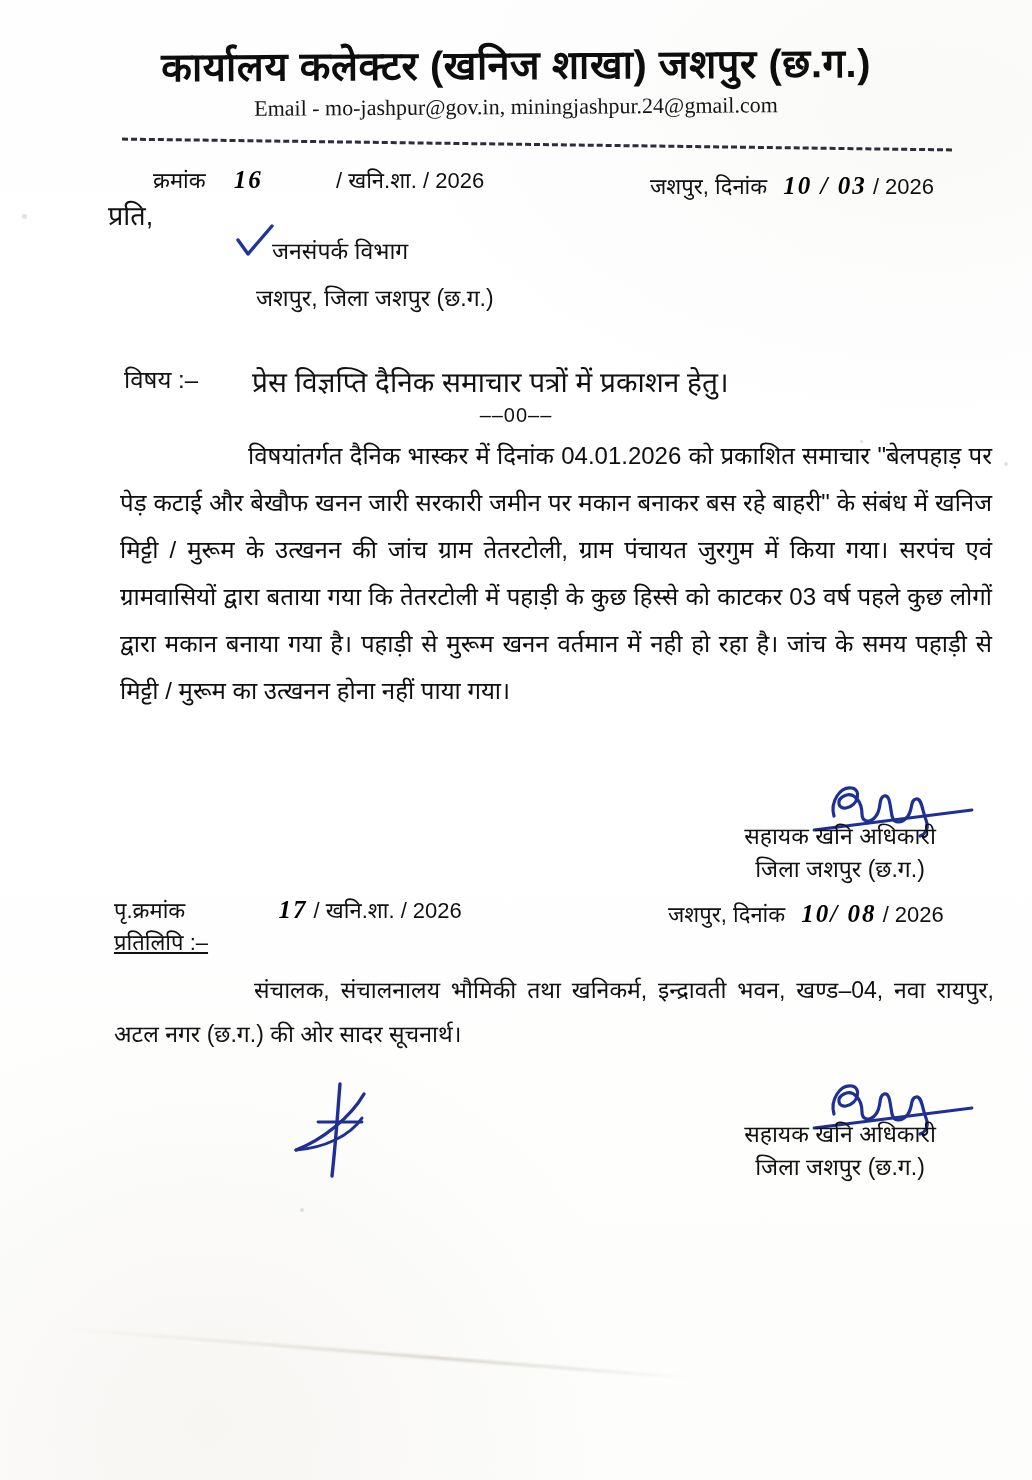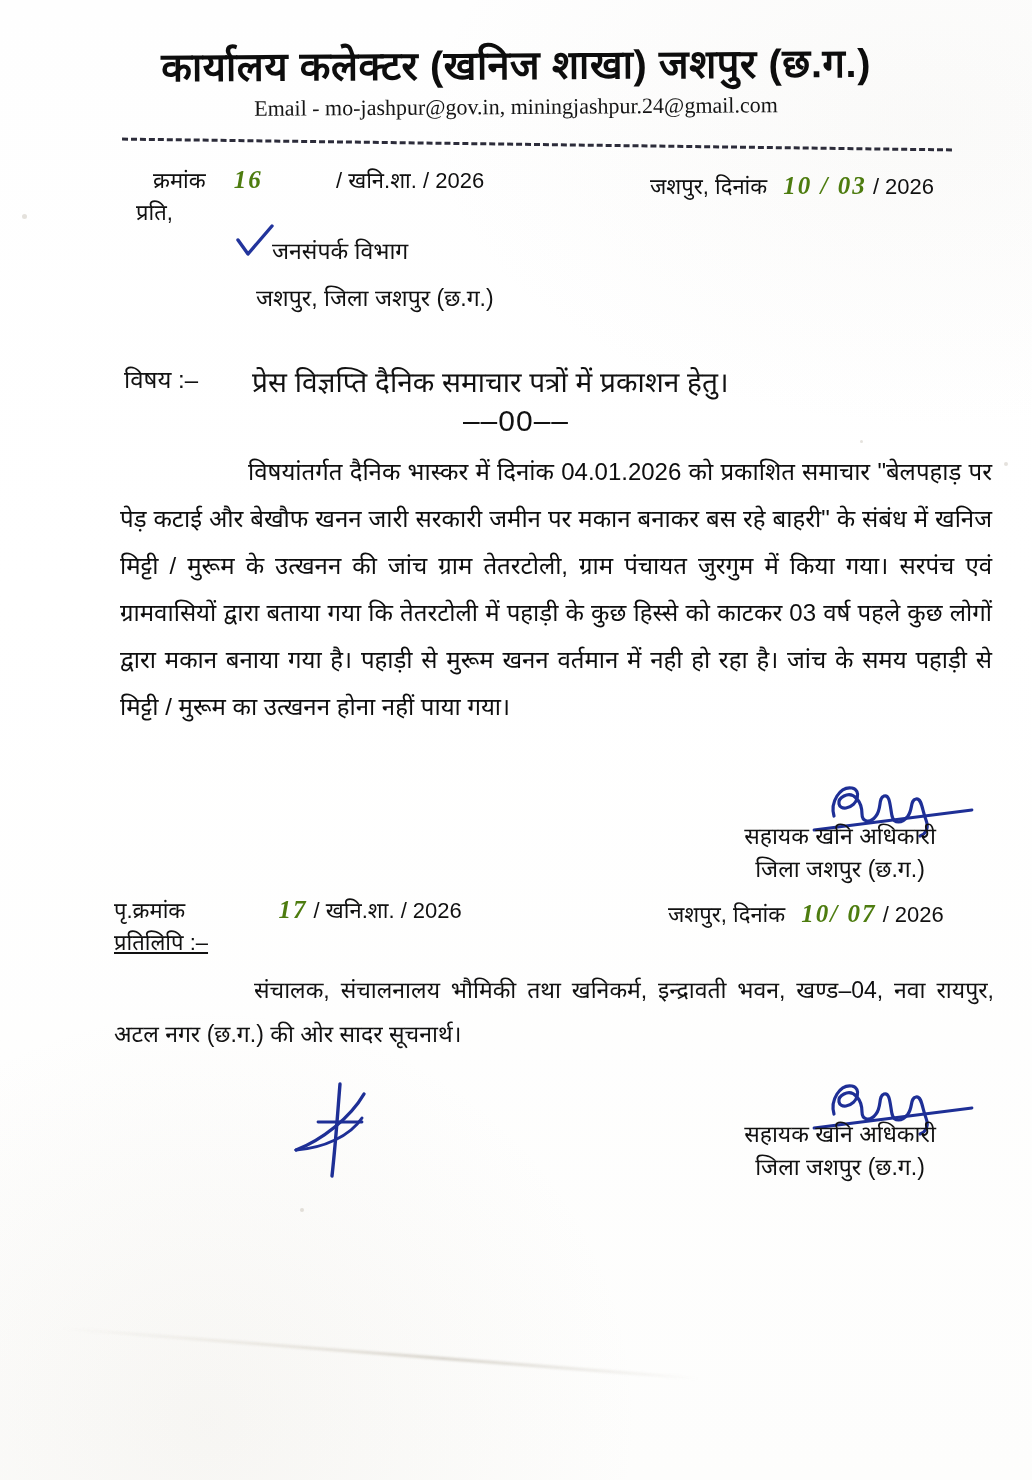--- a/index.html
+++ b/index.html
@@ -87,36 +87,36 @@
     position: absolute;
     top: 164px;
     left: 120px;
     width: 880px;
     font-size: 22px;
     color: #101010;
   }
   .ref-label { display: inline-block; margin-left: 33px; }
   .hand {
     font-family: "Liberation Serif", serif;
-    color: #4d7c0f;
+    color: #000000;
     font-size: 25px;
     letter-spacing: 2px;
     font-style: italic;
     font-weight: 600;
   }
   .ref-left { position: absolute; left: 0; top: 0; white-space: nowrap; }
   .ref-num { display: inline-block; min-width: 96px; text-align: left; padding-left: 22px; }
   .ref-right { position: absolute; left: 530px; top: 6px; white-space: nowrap; }
   .ref-right .hand { padding-left: 10px; }
 
   .pratit {
     position: absolute;
     top: 196px;
-    left: 136px;
-    font-size: 22px;
+    left: 108px;
+    font-size: 27px;
   }
 
   
   .tick {
     position: absolute;
     top: 224px;
     left: 236px;
     width: 40px;
     height: 34px;
     pointer-events: none;
@@ -148,28 +148,28 @@
     top: 362px;
     left: 252px;
     font-size: 28px;
   }
   .separator {
     position: absolute;
     top: 404px;
     left: 0;
     width: 1032px;
     text-align: center;
-    font-size: 30px;
+    font-size: 20px;
     letter-spacing: 1px;
   }
 
   
   .body-text {
     position: absolute;
-    top: 448px;
+    top: 432px;
     left: 120px;
     width: 872px;
     font-size: 24px;
     line-height: 47px;
     text-align: justify;
     text-justify: inter-word;
     color: #0e0e0e;
   }
   .body-text .indent { display: inline-block; width: 128px; }
 
@@ -296,21 +296,21 @@
   </div>
 
   <div class="endorse-row">
     <span class="endorse-left">
       <span>पृ.क्रमांक</span>
       <span class="hand endorse-num">17</span>
       <span>/ खनि.शा. / 2026</span>
     </span>
     <span class="endorse-right">
       <span>जशपुर, दिनांक</span>
-      <span class="hand">10/ 07</span>
+      <span class="hand">10/ 08</span>
       <span>/ 2026</span>
     </span>
   </div>
   <div class="pratilipi">प्रतिलिपि :–</div>
   <div class="copy-text"><span class="indent"></span><span>संचालक, संचालनालय भौमिकी तथा खनिकर्म, इन्द्रावती भवन, खण्ड–04, नवा रायपुर, अटल नगर (छ.ग.) की ओर सादर सूचनार्थ।</span></div>
 
   <svg class="initial-mark" viewBox="0 0 110 105">
     <path d="M52 6 C50 30, 48 62, 44 98" fill="none" stroke="#1e2f96" stroke-width="3.4" stroke-linecap="round"></path>
     <path d="M8 72 C34 62, 62 40, 76 16" fill="none" stroke="#1e2f96" stroke-width="3.4" stroke-linecap="round"></path>
     <path d="M8 72 C36 70, 62 58, 74 40" fill="none" stroke="#1e2f96" stroke-width="3.0" stroke-linecap="round"></path>

